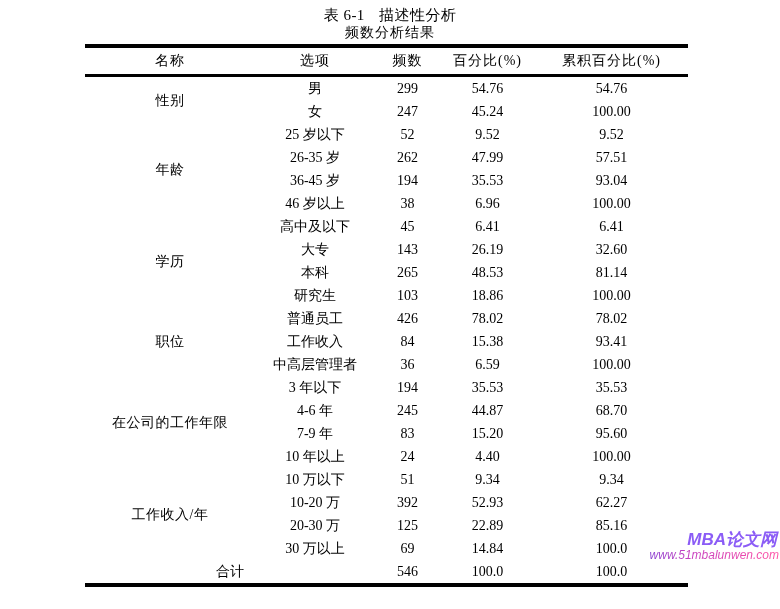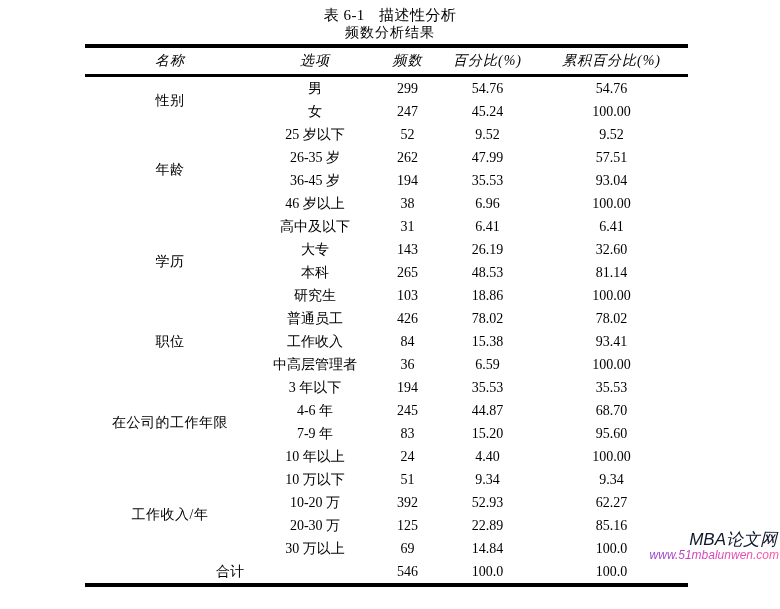--- a/index.html
+++ b/index.html
@@ -44,21 +44,20 @@
   col.c-pct { width: 95px; }
   col.c-cum { width: 153px; }
 
   .freq-table thead tr { border-bottom: 3px solid #000; }
   .freq-table th {
     font-weight: normal;
     height: 26px;
     text-align: center;
     padding: 0;
     letter-spacing: 1px;
-    font-style: italic;
   }
   .freq-table td {
     text-align: center;
     vertical-align: middle;
     height: 23px;
     line-height: 23px;
     padding: 0;
     white-space: nowrap;
   }
   .freq-table td.group-cell { letter-spacing: 0.5px; }
@@ -66,24 +65,24 @@
   .watermark {
     position: absolute;
     right: 1px;
     bottom: 0px;
     text-align: right;
     line-height: 1;
   }
   .wm-brand {
     display: block;
     font-family: "Liberation Sans", "DejaVu Sans", sans-serif;
-    font-weight: normal;
+    font-weight: bold;
     font-style: italic;
     font-size: 17px;
-    color: #0f172a;
+    color: #8b5cf6;
     padding-right: 2px;
   }
   .wm-url {
     display: block;
     margin-top: 1px;
     font-family: "Liberation Sans", "DejaVu Sans", sans-serif;
     font-style: italic;
     font-size: 12px;
     color: #e6449f;
   }
@@ -159,21 +158,21 @@
         </tr>
         <tr>
           <td>46 岁以上</td>
           <td>38</td>
           <td>6.96</td>
           <td>100.00</td>
         </tr>
         <tr>
           <td class="group-cell" rowspan="4">学历</td>
           <td>高中及以下</td>
-          <td>31</td>
+          <td>45</td>
           <td>6.41</td>
           <td>6.41</td>
         </tr>
         <tr>
           <td>大专</td>
           <td>143</td>
           <td>26.19</td>
           <td>32.60</td>
         </tr>
         <tr>

